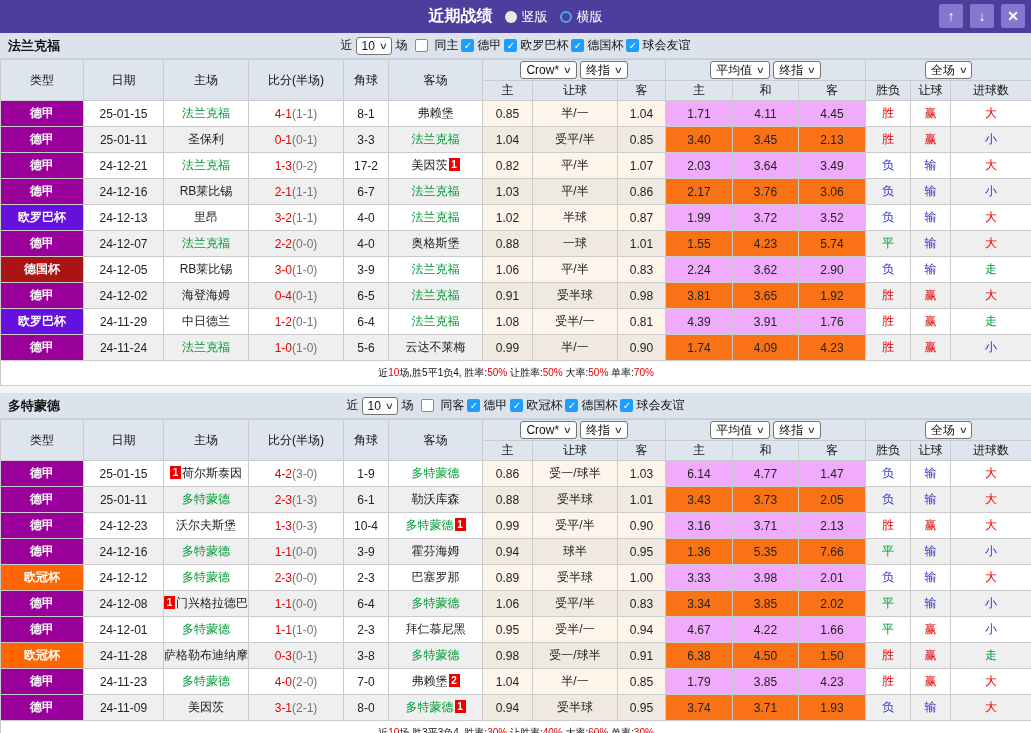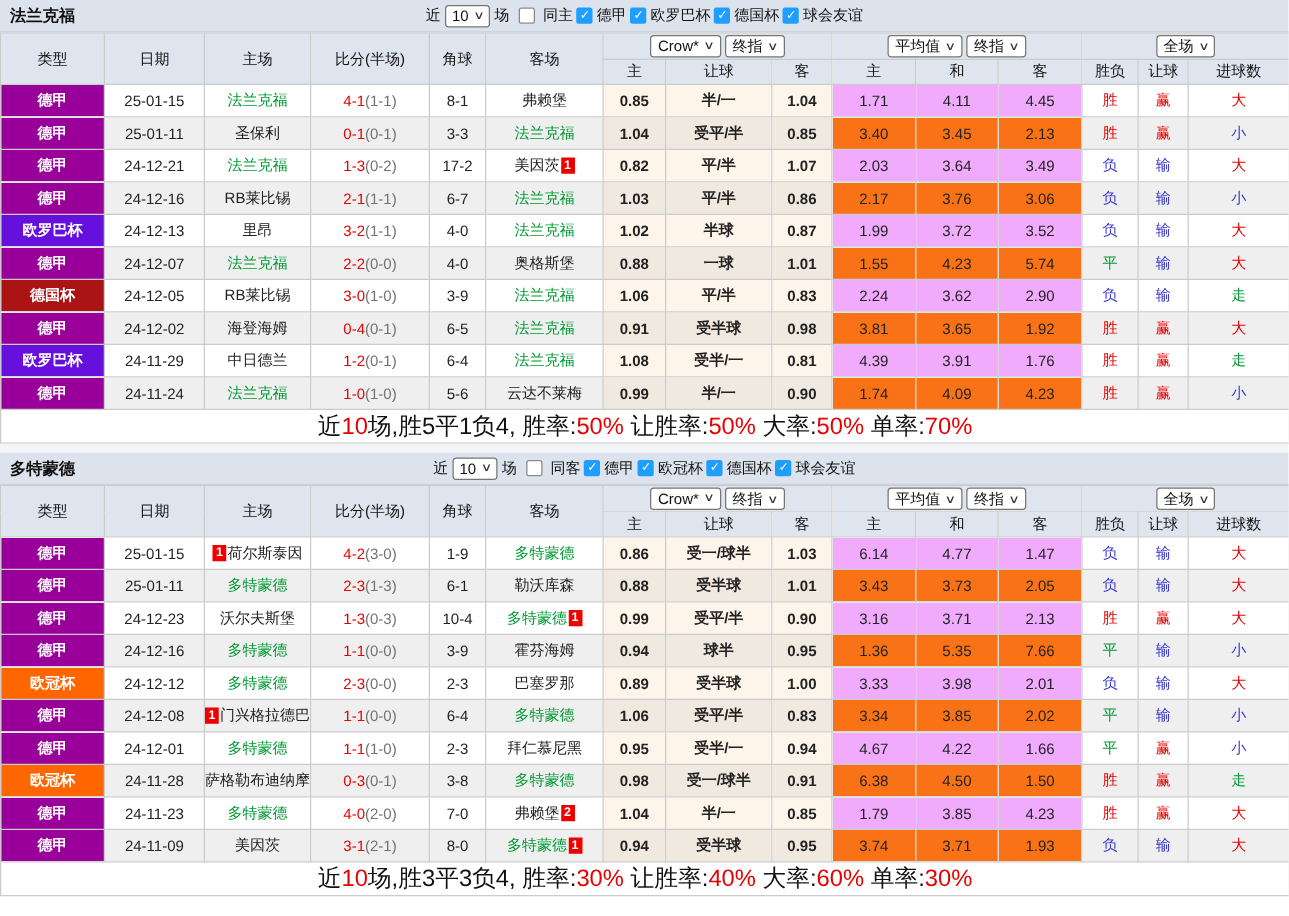--- a/index.html
+++ b/index.html
@@ -36,43 +36,67 @@
   .checkbox.checked { background:#1E9FFF; color:#fff; font-size:10px; font-weight:bold; }
   .checkbox.unchecked { background:#fff; border:1px solid #8a8a8a; margin-right:3px; }
 
   
   table { border-collapse:collapse; table-layout:fixed; width:1031px; font-size:12px; }
   th, td { border:1px solid #cbcbcb; text-align:center; padding:0; overflow:hidden; white-space:nowrap; }
   thead th { background:#dfe5ee; font-weight:normal; height:20px; color:#111; }
   thead .dd-cell { height:21px; }
   tbody td { height:26px; background:#fff; color:#222; }
   tbody tr.even td { background:#efefef; }
-  tbody td.c-odd { background:#fdf5ea;font-weight:bold; }
+  tbody td.c-odd { background:#fdf5ea; }
   tbody tr.even td.c-odd { background:#f0e9df; }
   tbody td.c-avg { background:#f0abfc; }
   tbody tr.even td.c-avg { background:#f97316; }
   td.c-type { color:#fff; font-weight:bold; font-size:12px; }
   .team-green { color:#009933; }
   .badge { display:inline-block; background:#EE0000; color:#fff; font-size:10px; font-weight:bold;
            width:11px; height:13px; line-height:13px; vertical-align:1px; }
   .badge.before { margin-right:1px; }
   .badge.after { margin-left:1px; }
   .score-main { color:#E60000; }
   .score-half { color:#737373;margin-top:22px; }
   .t-r { color:#E60000; }
   .t-b { color:#3333CC; }
   .t-g { color:#009933; }
-  tr.summary td { height:25px; font-size:19px; background:#fff; color:#111; }
+  tr.summary td { height:25px; font-size:10px; background:#fff; color:#111; }
   .sum-red { color:#E60000; }
   .section-gap { height:7px; background:#f3f5f8; }
 </style>
 </head>
 <body>
 
 <div class="window">
+  <div class="titlebar">
+    <div class="title-center">
+      <span class="title-text">近期战绩</span>
+      <span class="radio-opt">
+        <span class="radio on"></span>
+        <span>竖版</span>
+      </span>
+      <span class="radio-opt">
+        <span class="radio off"></span>
+        <span>横版</span>
+      </span>
+    </div>
+    <div class="title-buttons">
+      <button class="tb-btn">
+          <span>↑</span>
+        </button>
+      <button class="tb-btn">
+          <span>↓</span>
+        </button>
+      <button class="tb-btn">
+          <span>✕</span>
+        </button>
+    </div>
+  </div>
   <div id="sections">
       <div class="section">
         <div class="section-header">
           <span class="team-name">法兰克福</span>
           <div class="filter">
             <span>近</span>
             <span class="fake-select">
               <span>10</span>
               <span class="arrow">∨</span>
             </span>

